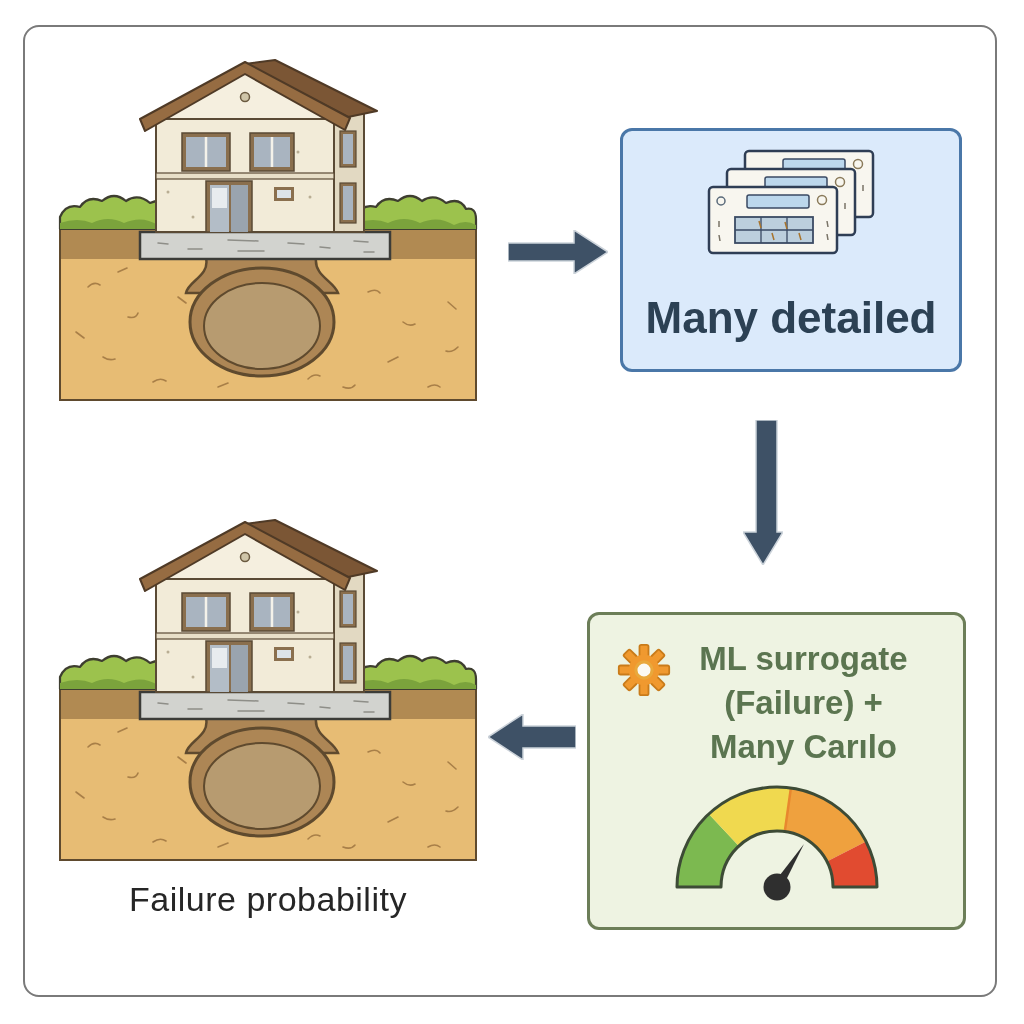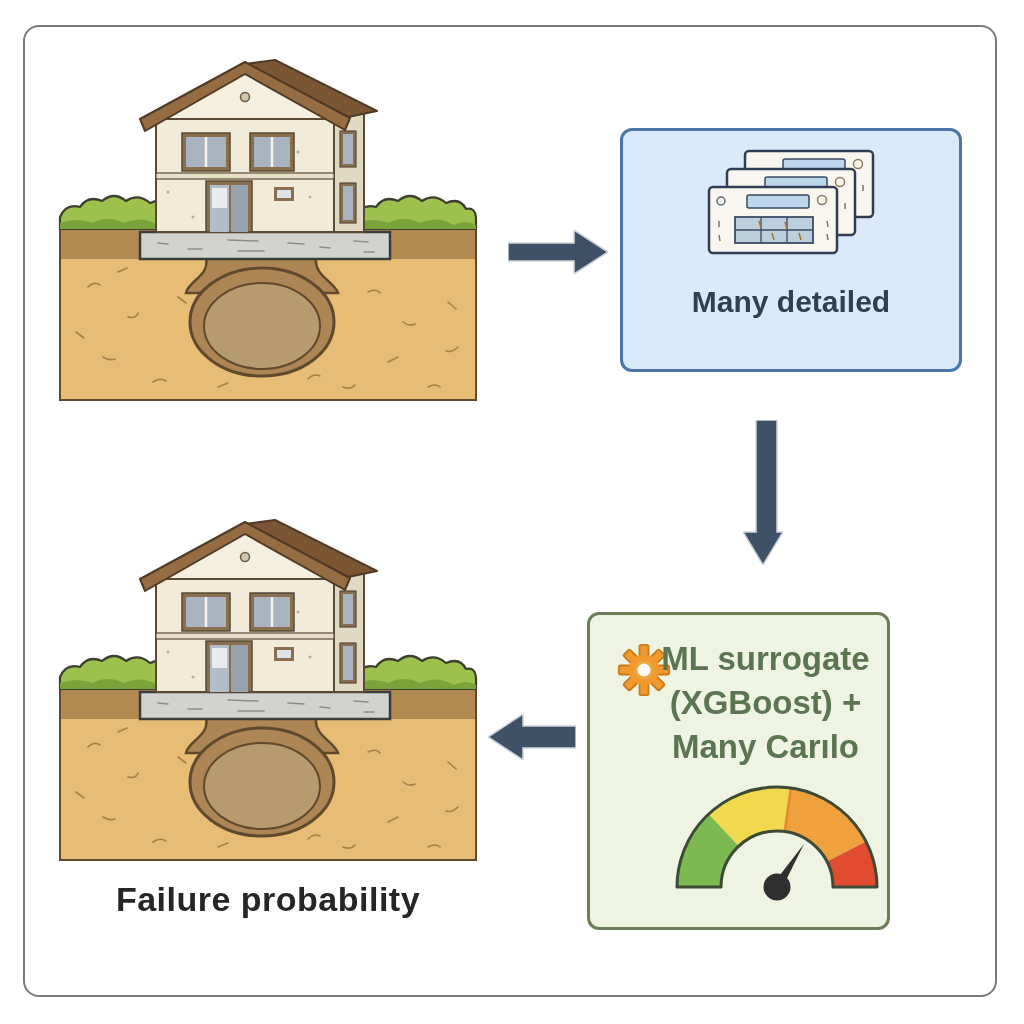--- a/index.html
+++ b/index.html
@@ -4,27 +4,27 @@
 <style>
   html,body{margin:0;padding:0;background:#ffffff;}
   #stage{position:relative;width:1024px;height:1024px;background:#ffffff;overflow:hidden;
          font-family:"Liberation Sans", sans-serif;}
   #frame{position:absolute;left:23px;top:25px;width:970px;height:968px;
          border:2px solid #7a7a7a;border-radius:16px;background:#ffffff;}
   .scene{position:absolute;width:420px;height:345px;}
   #scene-top{left:58px;top:57px;}
   #scene-bottom{left:58px;top:517px;}
   #caption{position:absolute;left:58px;top:880px;width:420px;text-align:center;
-           font-size:34px;font-weight:700;color:#262626;letter-spacing:0.5px;}
+           font-size:34px;font-weight:400;color:#262626;letter-spacing:0.5px;}
   .flowbox{position:absolute;box-sizing:border-box;border-radius:12px;}
   #sim-box{left:620px;top:128px;width:342px;height:244px;background:#dbeafb;border:3px solid #4a77a8;}
   #sim-cards{position:absolute;left:78px;top:16px;}
-  #sim-text{position:absolute;top:150px;left:0;width:100%;text-align:center;
-            font-size:30px;line-height:42px;font-weight:700;color:#2c4154;}
-  #ml-box{left:587px;top:612px;width:303px;height:318px;background:#eef3e2;border:3px solid #6c7e58;}
+  #sim-text{position:absolute;top:166px;left:0;width:100%;text-align:center;
+            font-size:44px;line-height:42px;font-weight:700;color:#2c4154;}
+  #ml-box{left:587px;top:612px;width:379px;height:318px;background:#eef3e2;border:3px solid #6c7e58;}
   #gear{position:absolute;left:27px;top:28px;}
   #ml-text{position:absolute;top:22px;left:58px;right:4px;text-align:center;
            font-size:33px;line-height:44px;font-weight:700;color:#5b7550;}
   #gauge{position:absolute;left:77px;top:166px;}
   .arrow{position:absolute;}
   #arrow-right{left:508px;top:230px;}
   #arrow-down{left:743px;top:420px;}
   #arrow-left{left:488px;top:714px;}
 </style>
 </head>
@@ -168,21 +168,21 @@
           <rect x="-5" y="-28" width="10" height="13" rx="2" transform="rotate(225)"></rect>
           <rect x="-5" y="-28" width="10" height="13" rx="2" transform="rotate(270)"></rect>
           <rect x="-5" y="-28" width="10" height="13" rx="2" transform="rotate(315)"></rect>
           <circle r="17" stroke="none"></circle>
         </g>
         <circle r="9" fill="#fbfaf3" stroke="#e9a83c" stroke-width="3.5"></circle>
       </g>
     </svg>
     <div id="ml-text">
       <div>ML surrogate</div>
-      <div>(XGBoost) +</div>
+      <div>(Failure) +</div>
       <div>Many Carılo</div>
     </div>
     <svg id="gauge" width="220" height="126" viewBox="0 0 220 126">
       <path d="M10,106 A100,100 0 0 1 41.8,32.9 L71.8,65.0 A56,56 0 0 0 54,106 Z" fill="#7cb950"></path>
       <path d="M41.8,32.9 A100,100 0 0 1 123.9,7.0 L117.8,50.5 A56,56 0 0 0 71.8,65.0 Z" fill="#f0d94f"></path>
       <path d="M123.9,7.0 A100,100 0 0 1 199.1,60.6 L159.9,80.6 A56,56 0 0 0 117.8,50.5 Z" fill="#efa13e"></path>
       <path d="M199.1,60.6 A100,100 0 0 1 210,106 L166,106 A56,56 0 0 0 159.9,80.6 Z" fill="#e14b30"></path>
       <line x1="117.8" y1="50.5" x2="123.9" y2="7.0" stroke="#e8872e" stroke-width="2.5"></line>
       <path d="M10,106 A100,100 0 0 1 210,106 L166,106 A56,56 0 0 0 54,106 Z" fill="none" stroke="#3d4b36" stroke-width="3" stroke-linejoin="round"></path>
       <polygon points="137,63 114.2,108.7 105.8,103.3" fill="#2f2f2f"></polygon>

